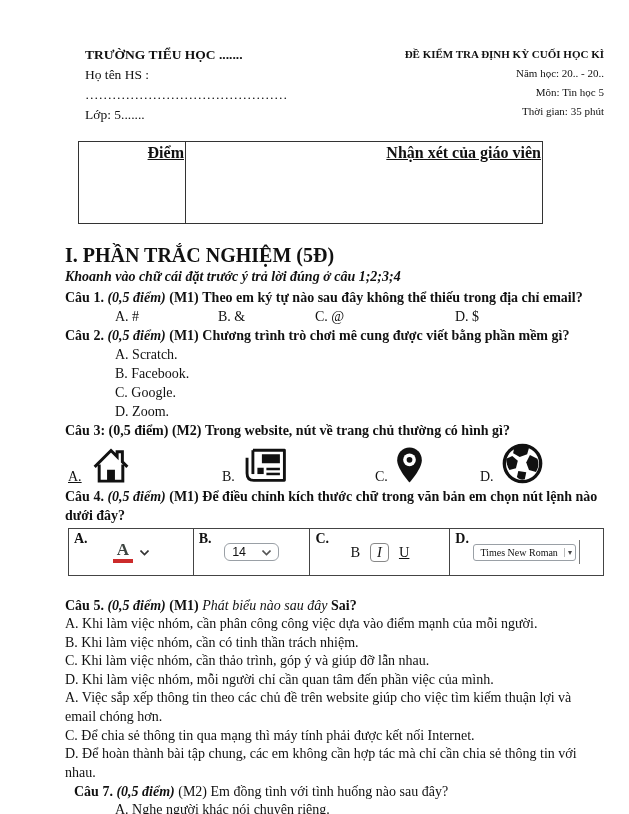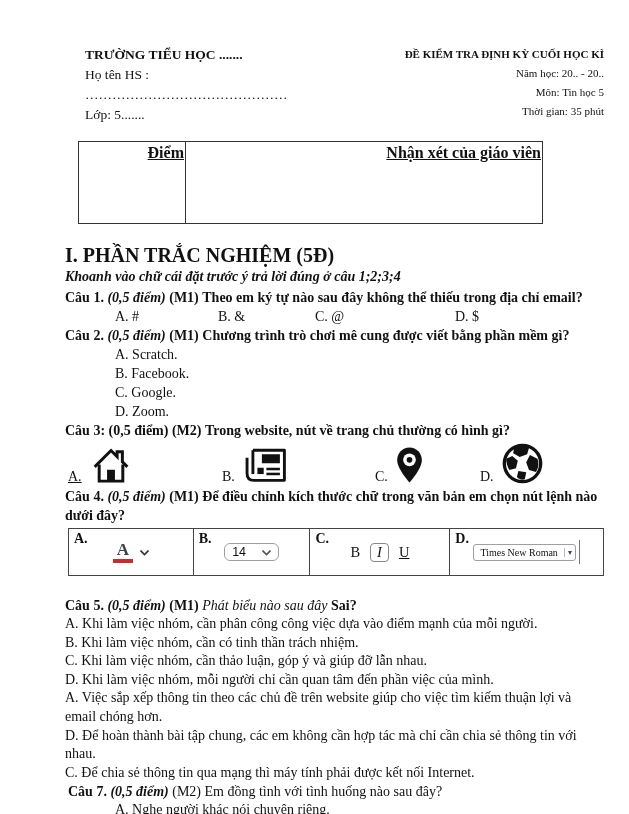--- a/index.html
+++ b/index.html
@@ -207,24 +207,24 @@
           <span class="extra-line"></span>
         </span>
       </td>
     </tr>
   </tbody>
     </table>
 
   <p class="q"><span class="b">Câu 5.</span> <span class="bi">(0,5 điểm)</span> <span class="b">(M1)</span> <span class="i">Phát biểu nào sau đây</span> <span class="b">Sai?</span></p>
   <p class="opt-line">A. Khi làm việc nhóm, cần phân công công việc dựa vào điểm mạnh của mỗi người.</p>
   <p class="opt-line">B. Khi làm việc nhóm, cần có tinh thần trách nhiệm.</p>
-  <p class="opt-line">C. Khi làm việc nhóm, cần thảo luận, góp ý và giúp đỡ lẫn nhau.</p>
+  <p class="opt-line">C. Khi làm việc nhóm, cần thảo trình, góp ý và giúp đỡ lẫn nhau.</p>
   <p class="opt-line">D. Khi làm việc nhóm, mỗi người chỉ cần quan tâm đến phần việc của mình.</p>
 
   <p class="opt-line">A. Việc sắp xếp thông tin theo các chủ đề trên website giúp cho việc tìm kiếm thuận lợi và email chóng hơn.</p>
+  <p class="opt-line">C. Để chia sẻ thông tin qua mạng thì máy tính phải được kết nối Internet.</p>
   <p class="opt-line">D. Để hoàn thành bài tập chung, các em không cần hợp tác mà chỉ cần chia sẻ thông tin với nhau.</p>
-  <p class="opt-line">C. Để chia sẻ thông tin qua mạng thì máy tính phải được kết nối Internet.</p>
-
-  <p class="q" style="margin-left:3px;"><span class="b">Câu 7.</span> <span class="bi">(0,5 điểm)</span> <span>(M2)</span> <span>Em đồng tình với tình huống nào sau đây?</span></p>
+
+  <p class="q" style="margin-left:9px;"><span class="b">Câu 7.</span> <span class="bi">(0,5 điểm)</span> <span>(M2)</span> <span>Em đồng tình với tình huống nào sau đây?</span></p>
   <p class="opt-line" style="padding-left:50px;">A. Nghe người khác nói chuyện riêng.</p>
   <p class="opt-line" style="padding-left:50px;">B. Thay đổi thông tin tác giả khi ghi nguồn thông tin.</p>
 
 </div>
 
 </body></html>

